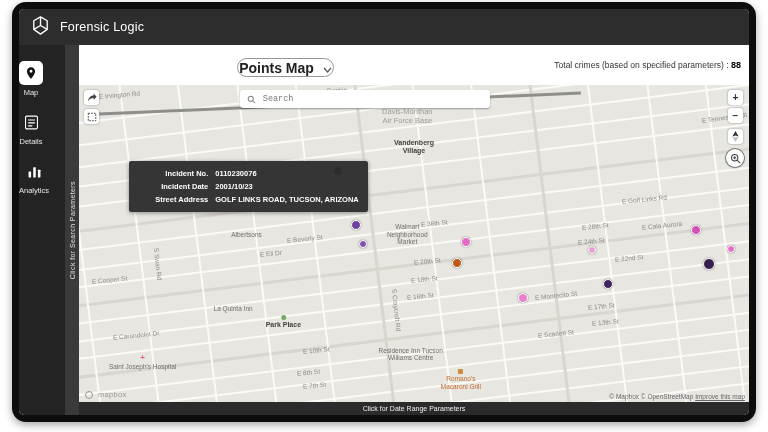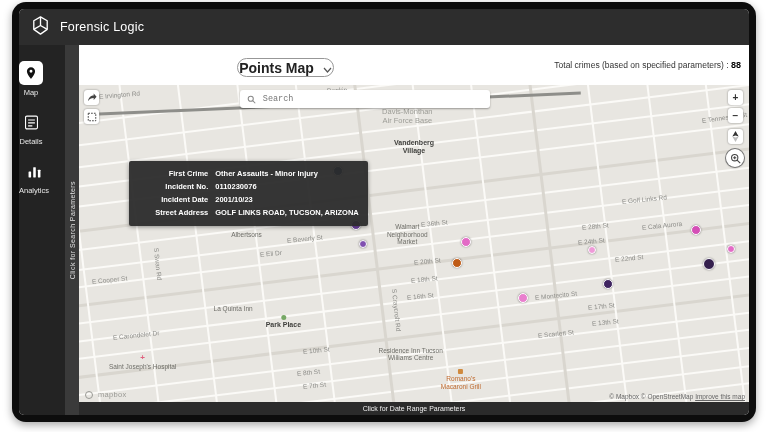--- a/index.html
+++ b/index.html
@@ -230,24 +230,20 @@
                 <div class="pt" style="left: 76.6%; top: 52.2%; background: rgb(239, 154, 216); width: 8px; height: 8px;"></div>
                 <div class="pt" style="left: 78.9%; top: 62.7%; background: rgb(63, 36, 96);"></div>
                 <div class="pt" style="left: 92.1%; top: 45.6%; background: rgb(212, 79, 182);"></div>
                 <div class="pt" style="left: 94.1%; top: 56.6%; background: rgb(53, 32, 78); width: 12px; height: 12px;"></div>
                 <div class="pt" style="left: 97.3%; top: 51.6%; background: rgb(227, 107, 198); width: 8px; height: 8px;"></div>
               </div>
 
             <div class="tooltip">
               <div id="tooltip-rows">
                   <div class="tt-row">
-                    <span class="tt-label">First Crime</span>
-                    <span class="tt-value">Other Assaults - Minor Injury</span>
-                  </div>
-                  <div class="tt-row">
                     <span class="tt-label">Incident No.</span>
                     <span class="tt-value">0110230076</span>
                   </div>
                   <div class="tt-row">
                     <span class="tt-label">Incident Date</span>
                     <span class="tt-value">2001/10/23</span>
                   </div>
                   <div class="tt-row">
                     <span class="tt-label">Street Address</span>
                     <span class="tt-value">GOLF LINKS ROAD, TUCSON, ARIZONA</span>

